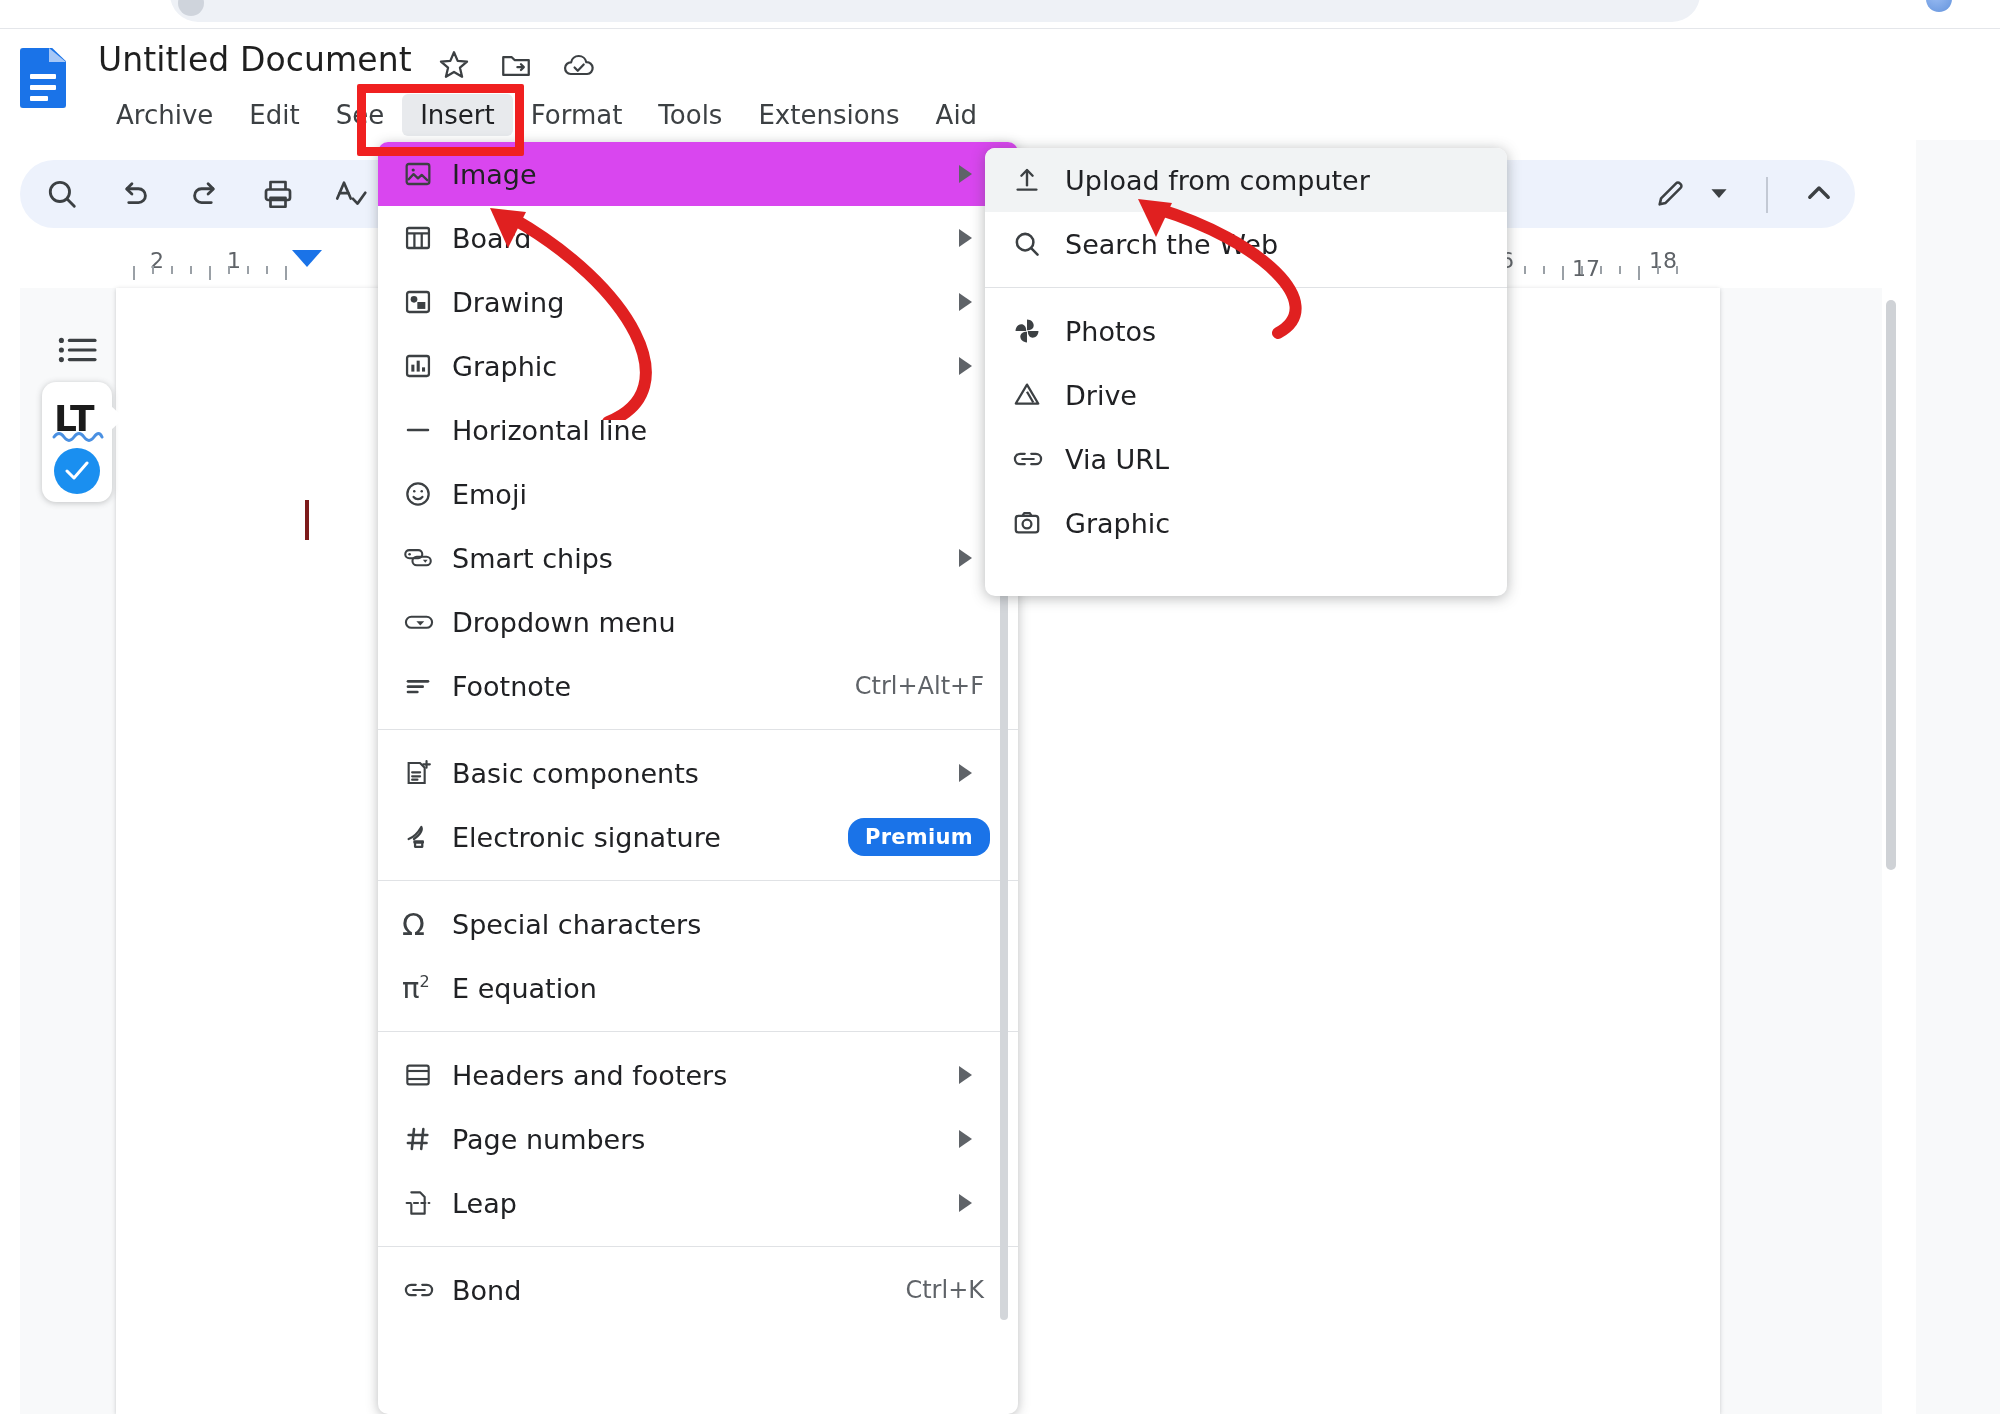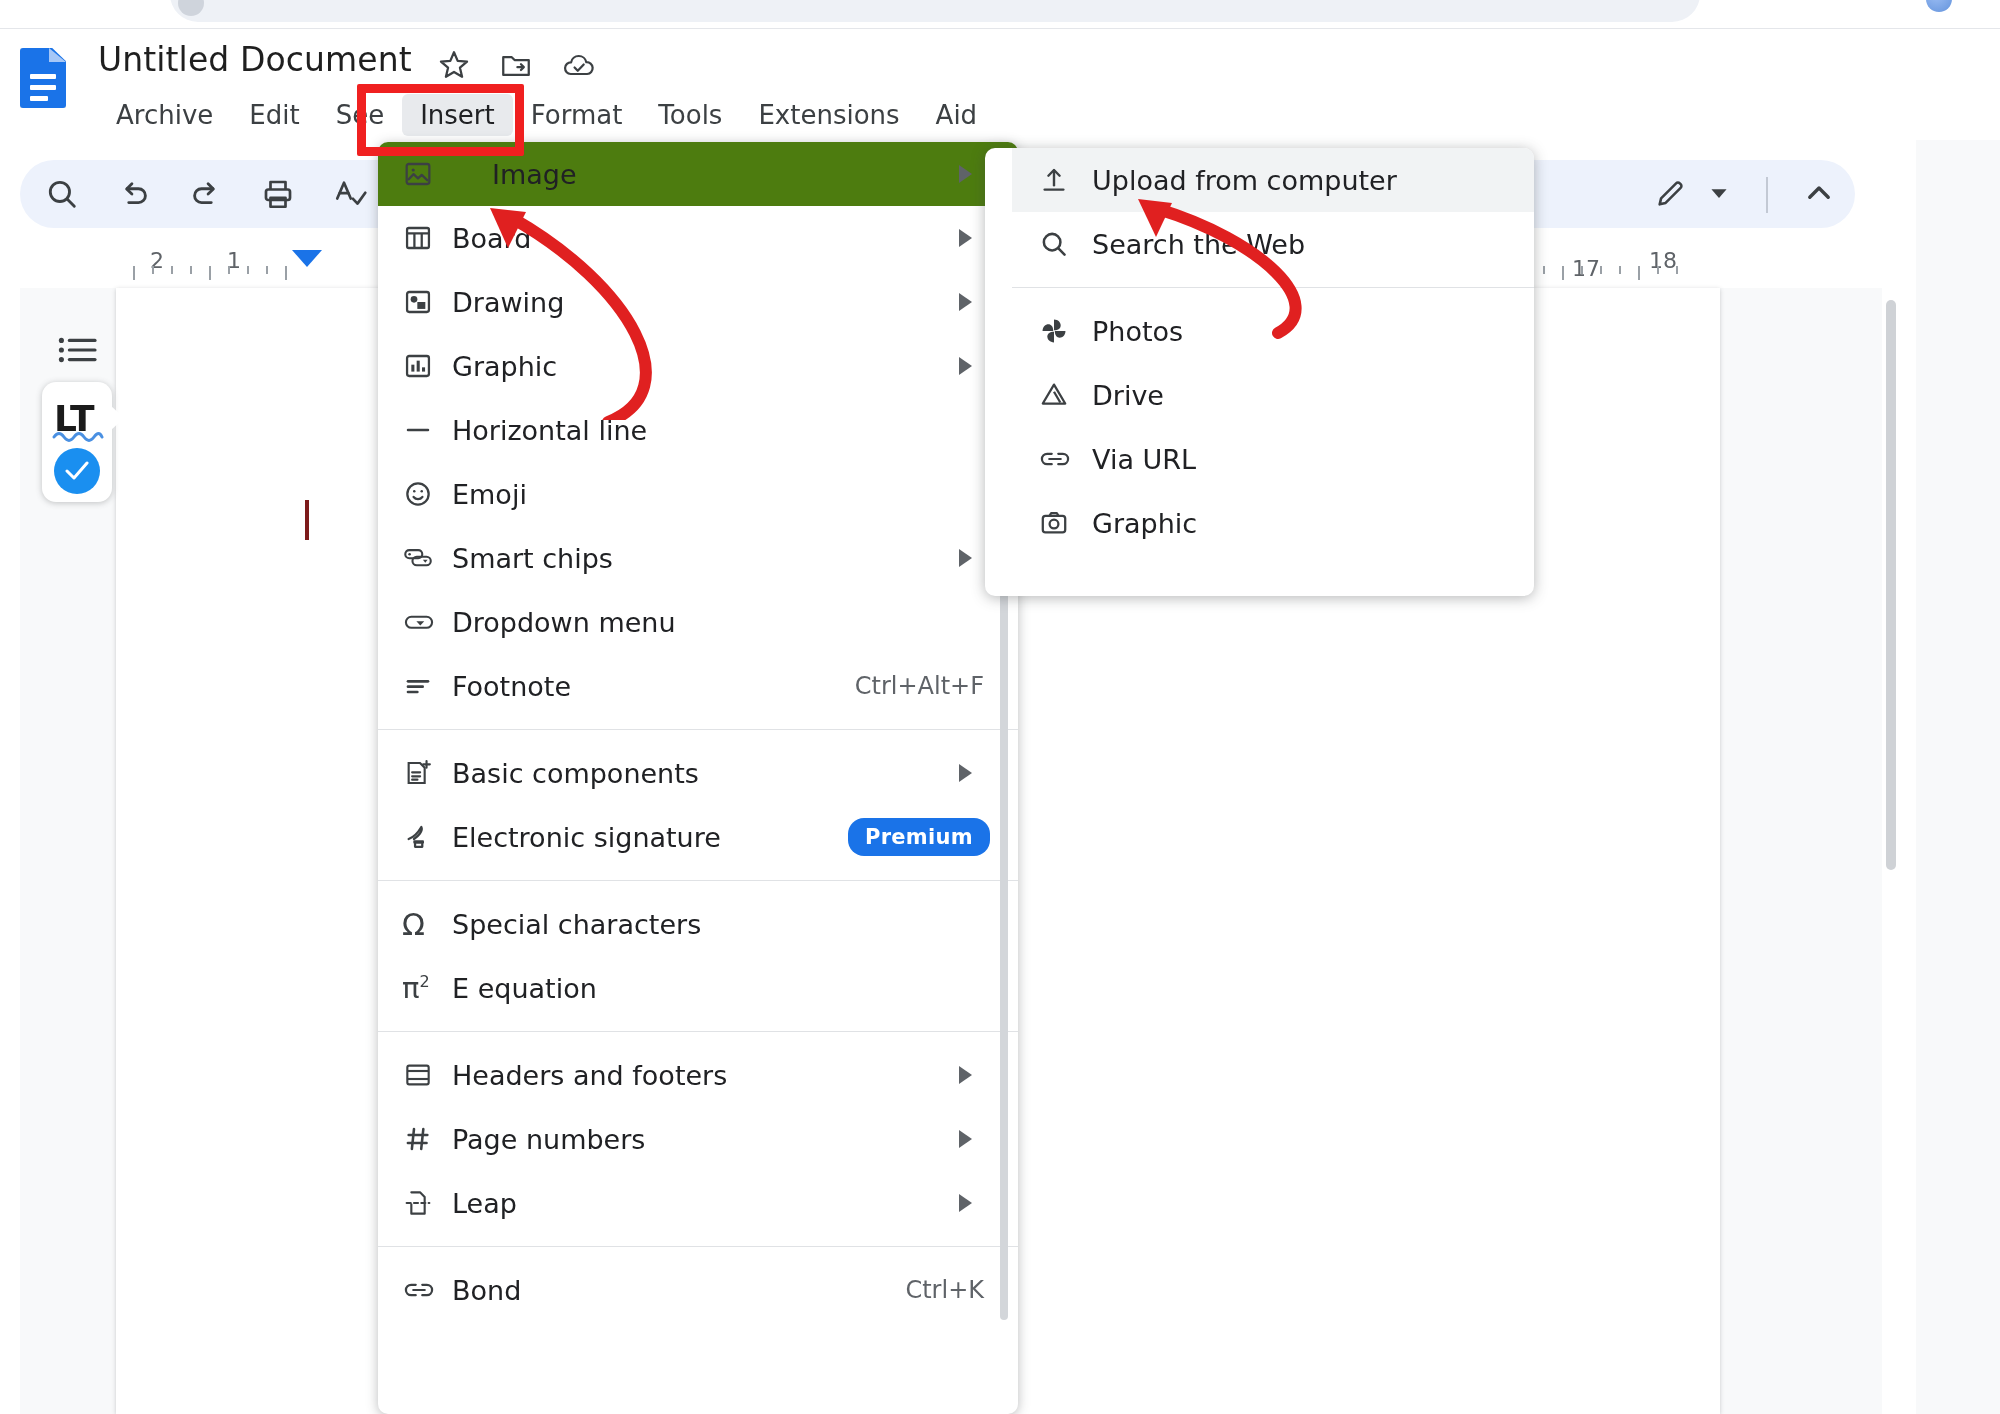--- a/index.html
+++ b/index.html
@@ -81,35 +81,35 @@
   .vscroll-track{position:absolute;left:1884px;top:288px;width:14px;height:1126px;background:#ffffff;}
   .vscroll-thumb{position:absolute;left:1886px;top:300px;width:10px;height:570px;border-radius:6px;background:#cfd2d6;}
 
   
   .rail{position:absolute;left:1916px;top:140px;width:84px;height:1274px;background:#f8f9fa;}
 
   
   .dropdown{position:absolute;left:378px;top:142px;width:640px;height:1272px;background:#ffffff;
     border-radius:10px;box-shadow:0 2px 12px rgba(60,64,67,.35);z-index:20;overflow:hidden;}
   .mrow{position:relative;height:64px;display:flex;align-items:center;padding:0 0 0 24px;box-sizing:border-box;}
-  .mrow.hl{background:#4d7c0f;gap:40px;}
+  .mrow.hl{background:#d946ef;}
   .mrow .mico{width:50px;flex:0 0 50px;display:flex;align-items:center;justify-content:flex-start;}
   .mrow .mlabel{font-size:27px;color:#202124;font-family:"DejaVu Sans",sans-serif;white-space:nowrap;}
   .mrow .mshort{position:absolute;right:34px;font-size:24px;color:#5f6368;font-family:"DejaVu Sans",sans-serif;}
   .mrow .marrow{position:absolute;right:46px;width:0;height:0;border-top:9px solid transparent;
     border-bottom:9px solid transparent;border-left:13px solid #5f6368;}
   .mrow .badge{position:absolute;right:28px;background:#1a73e8;color:#ffffff;font-size:21px;font-weight:700;
     padding:7px 17px;border-radius:16px;font-family:"DejaVu Sans",sans-serif;letter-spacing:.3px;}
   .msep{height:1px;background:#e0e2e5;margin:11px 0;}
   .menu-scroll-track{position:absolute;right:10px;top:10px;width:10px;height:1150px;}
   .menu-scroll-thumb{position:absolute;right:12px;top:150px;width:8px;height:1030px;border-radius:5px;background:#d3d6da;}
 
   
   .submenu{position:absolute;left:985px;top:148px;width:522px;height:448px;background:#ffffff;
-    border-radius:10px;box-shadow:0 2px 14px rgba(60,64,67,.38);z-index:30;overflow:hidden;padding-left:27px;}
+    border-radius:10px;box-shadow:0 2px 14px rgba(60,64,67,.38);z-index:30;overflow:hidden;}
   .srow{position:relative;height:64px;display:flex;align-items:center;padding:0 0 0 26px;box-sizing:border-box;}
   .srow.hl{background:#f1f3f4;}
   .srow .sico{width:54px;flex:0 0 54px;display:flex;align-items:center;}
   .srow .slabel{font-size:27px;color:#202124;font-family:"DejaVu Sans",sans-serif;white-space:nowrap;}
   .ssep{height:1px;background:#e0e2e5;margin:11px 0;}
 
   .ann{position:absolute;z-index:45;pointer-events:none;}
 </style>
 </head>
 <body>

